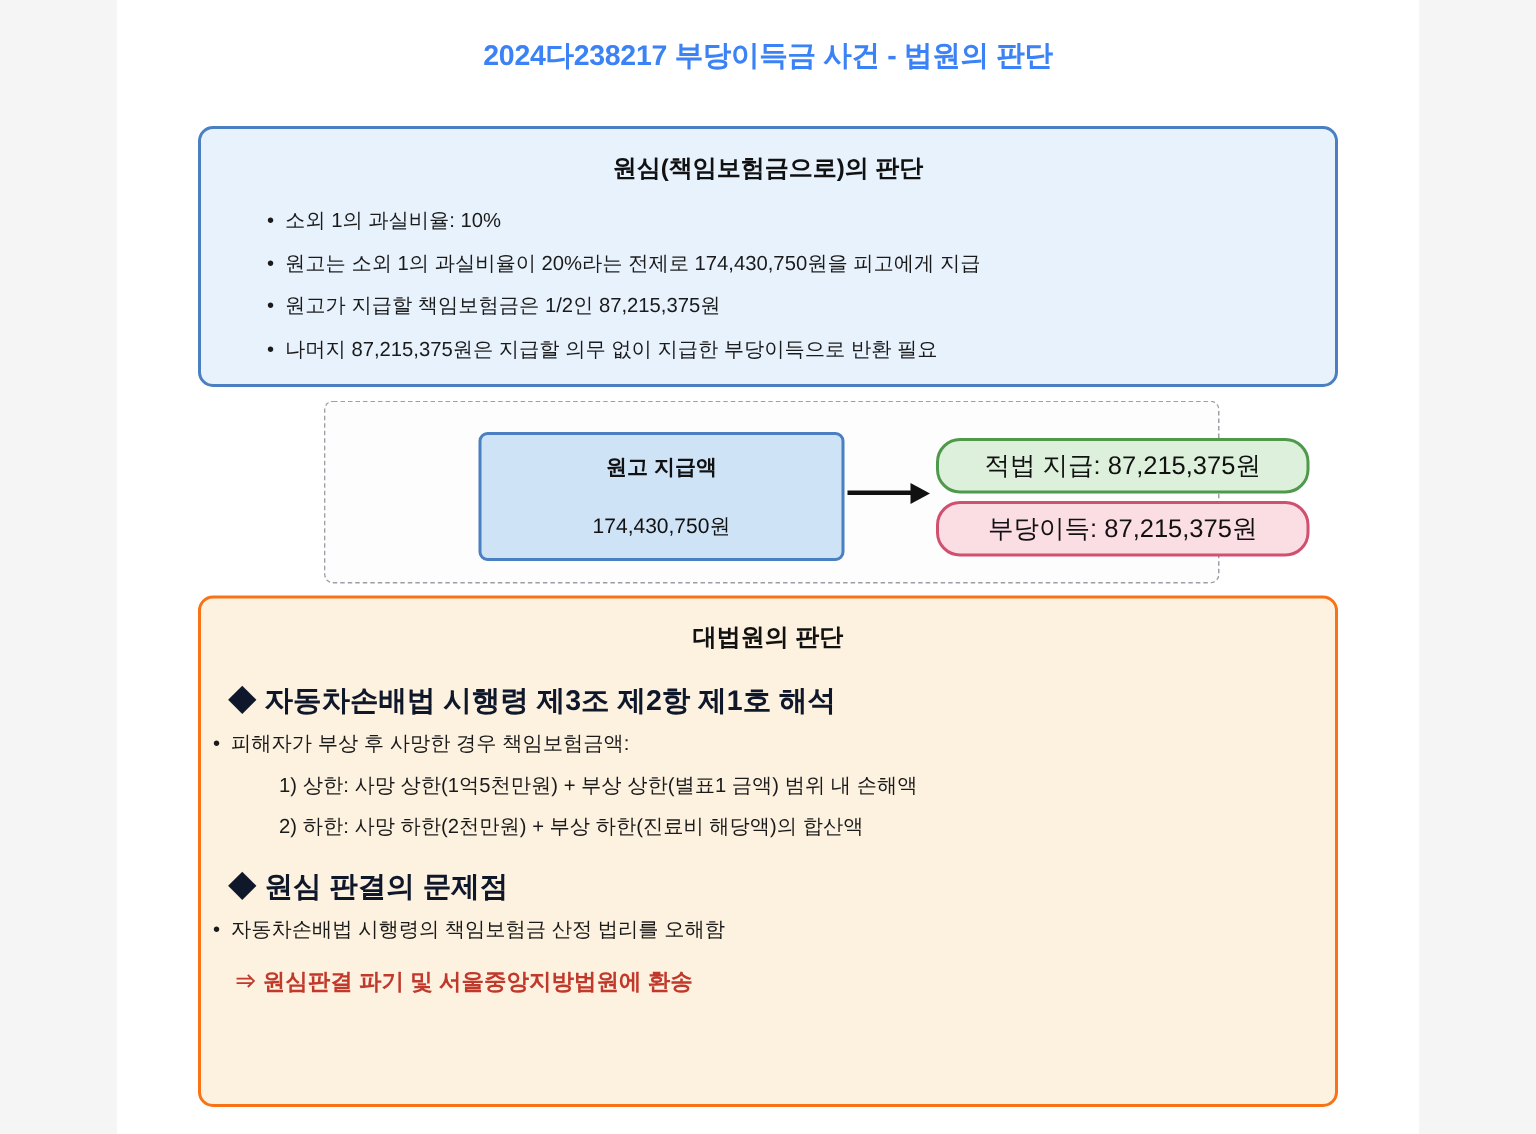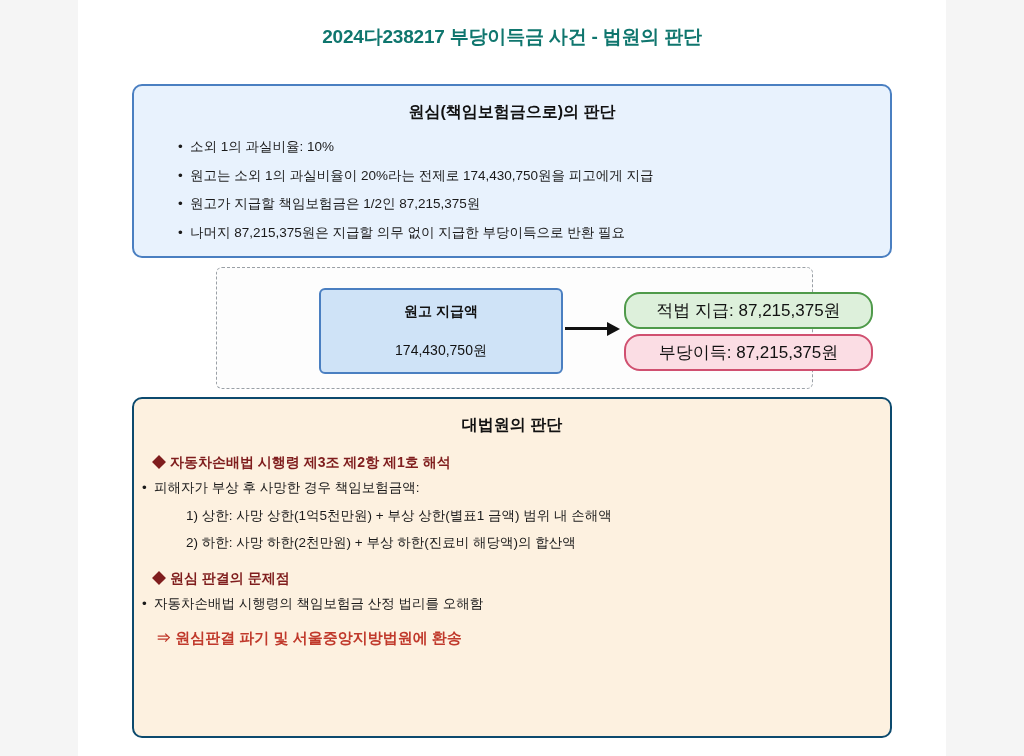--- a/index.html
+++ b/index.html
@@ -18,21 +18,21 @@
     left: 78px;
     top: 0;
     width: 868px;
     height: 756px;
     background: #ffffff;
   }
   .title {
     text-align: center;
     font-size: 19px;
     font-weight: bold;
-    color: #0f766e;
+    color: #3b82f6;
     margin-top: 24px;
     letter-spacing: -0.2px;
   }
 
   
   .card {
     border-radius: 10px;
     box-sizing: border-box;
   }
   .card-title {
@@ -160,27 +160,27 @@
   }
 
   
   .supreme-court {
     position: absolute;
     left: 54px;
     top: 397px;
     width: 760px;
     height: 341px;
     background: #fdf1e0;
-    border: 2px solid #0c4a6e;
+    border: 2px solid #f97316;
   }
   .supreme-court .card-title { margin-top: 16px; }
   .section-head {
-    font-size: 14px;
-    font-weight: bold;
-    color: #7f1d1d;
+    font-size: 19px;
+    font-weight: bold;
+    color: #0f172a;
     margin: 18px 0 6px 18px;
   }
   .sc-list {
     margin: 0;
     padding: 0 22px 0 8px;
     list-style: none;
   }
   .sc-list li {
     font-size: 13.5px;
     color: #1a1a1a;

